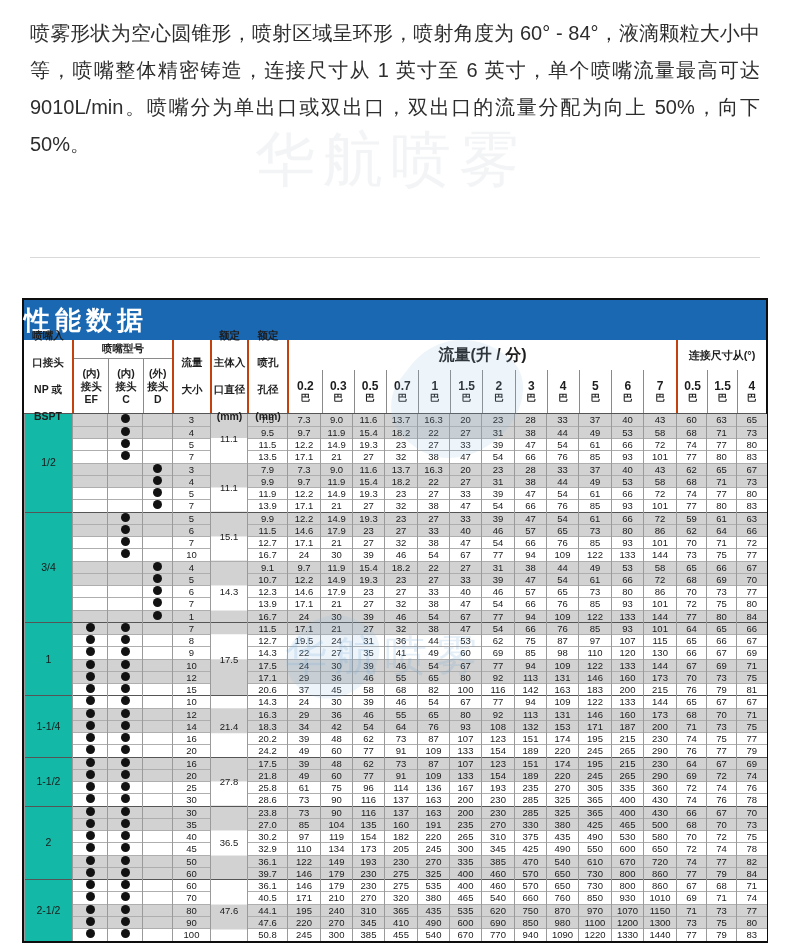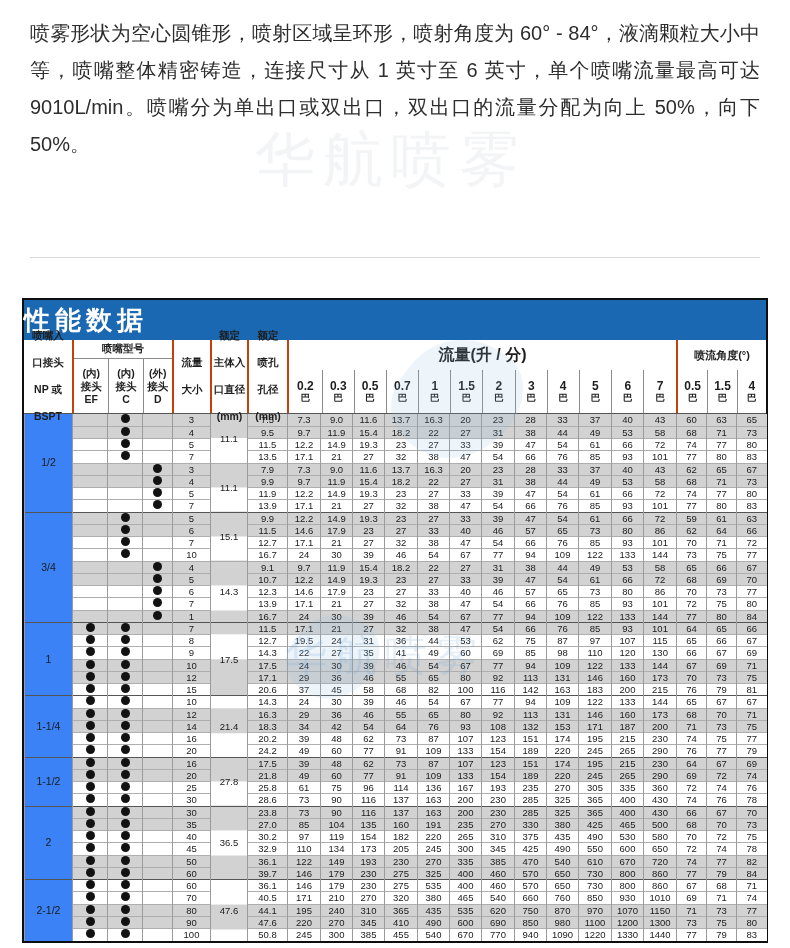--- a/index.html
+++ b/index.html
@@ -38,21 +38,21 @@
   .pv{font-size:12px;line-height:12px;}
   .bar{font-size:9.5px;line-height:11px;}
   table.body{width:742px;border-collapse:collapse;table-layout:fixed;font-size:9.5px;color:#1a1a1a;}
   table.body tr{height:12.25px;}
   table.body td{padding:0;text-align:center;vertical-align:middle;line-height:11px;overflow:hidden;
       border-left:1px solid #9a9a9a;border-top:1px solid #aeaeae;}
   table.body tr:first-child td{border-top:none;}
   tr.rg td{background-color:#d2d2d2;} tr.rw td{background-color:#fff;}
   tr.sec-start td{border-top:1px solid #555;}
   td.inlet{border-left:none;font-size:10.5px;}
-  tr.rg td.inlet,tr.rw td.inlet{background-color:#3b82f6;}
+  tr.rg td.inlet,tr.rw td.inlet{background-color:#14b8a6;}
   td.dia{background-color:#fff;}
   .gGG{background-image:repeating-linear-gradient(180deg,#d2d2d2 0px,#d2d2d2 24.5px,#ffffff 24.5px,#ffffff 49px);}
   .gWW{background-image:repeating-linear-gradient(180deg,#ffffff 0px,#ffffff 24.5px,#d2d2d2 24.5px,#d2d2d2 49px);}
   .gG1{background-image:repeating-linear-gradient(180deg,#d2d2d2 0px,#d2d2d2 24.5px,#ffffff 24.5px,#ffffff 49px);background-position:0 -12.25px;}
   .gW1{background-image:repeating-linear-gradient(180deg,#ffffff 0px,#ffffff 24.5px,#d2d2d2 24.5px,#d2d2d2 49px);background-position:0 -12.25px;}
   .dot{display:inline-block;width:9px;height:9px;border-radius:50%;background:#121212;}
 </style>
 </head>
 <body>
 
@@ -157,21 +157,21 @@
               <div class="pv">6</div>
               <div class="bar">巴</div>
             </div>
             <div class="sc" style="width: 33px;">
               <div class="pv">7</div>
               <div class="bar">巴</div>
             </div>
           </div>
       </div>
       <div class="hc c6">
-        <div class="hgl2">喷流角度(°)</div>
+        <div class="hgl2">连接尺寸从(°)</div>
         <div class="hsub" id="angle-subs">
             <div class="sc" style="width: 30px;">
               <div class="pv">0.5</div>
               <div class="bar">巴</div>
             </div>
             <div class="sc" style="width: 30px;">
               <div class="pv">1.5</div>
               <div class="bar">巴</div>
             </div>
             <div class="sc" style="width: 30px;">

